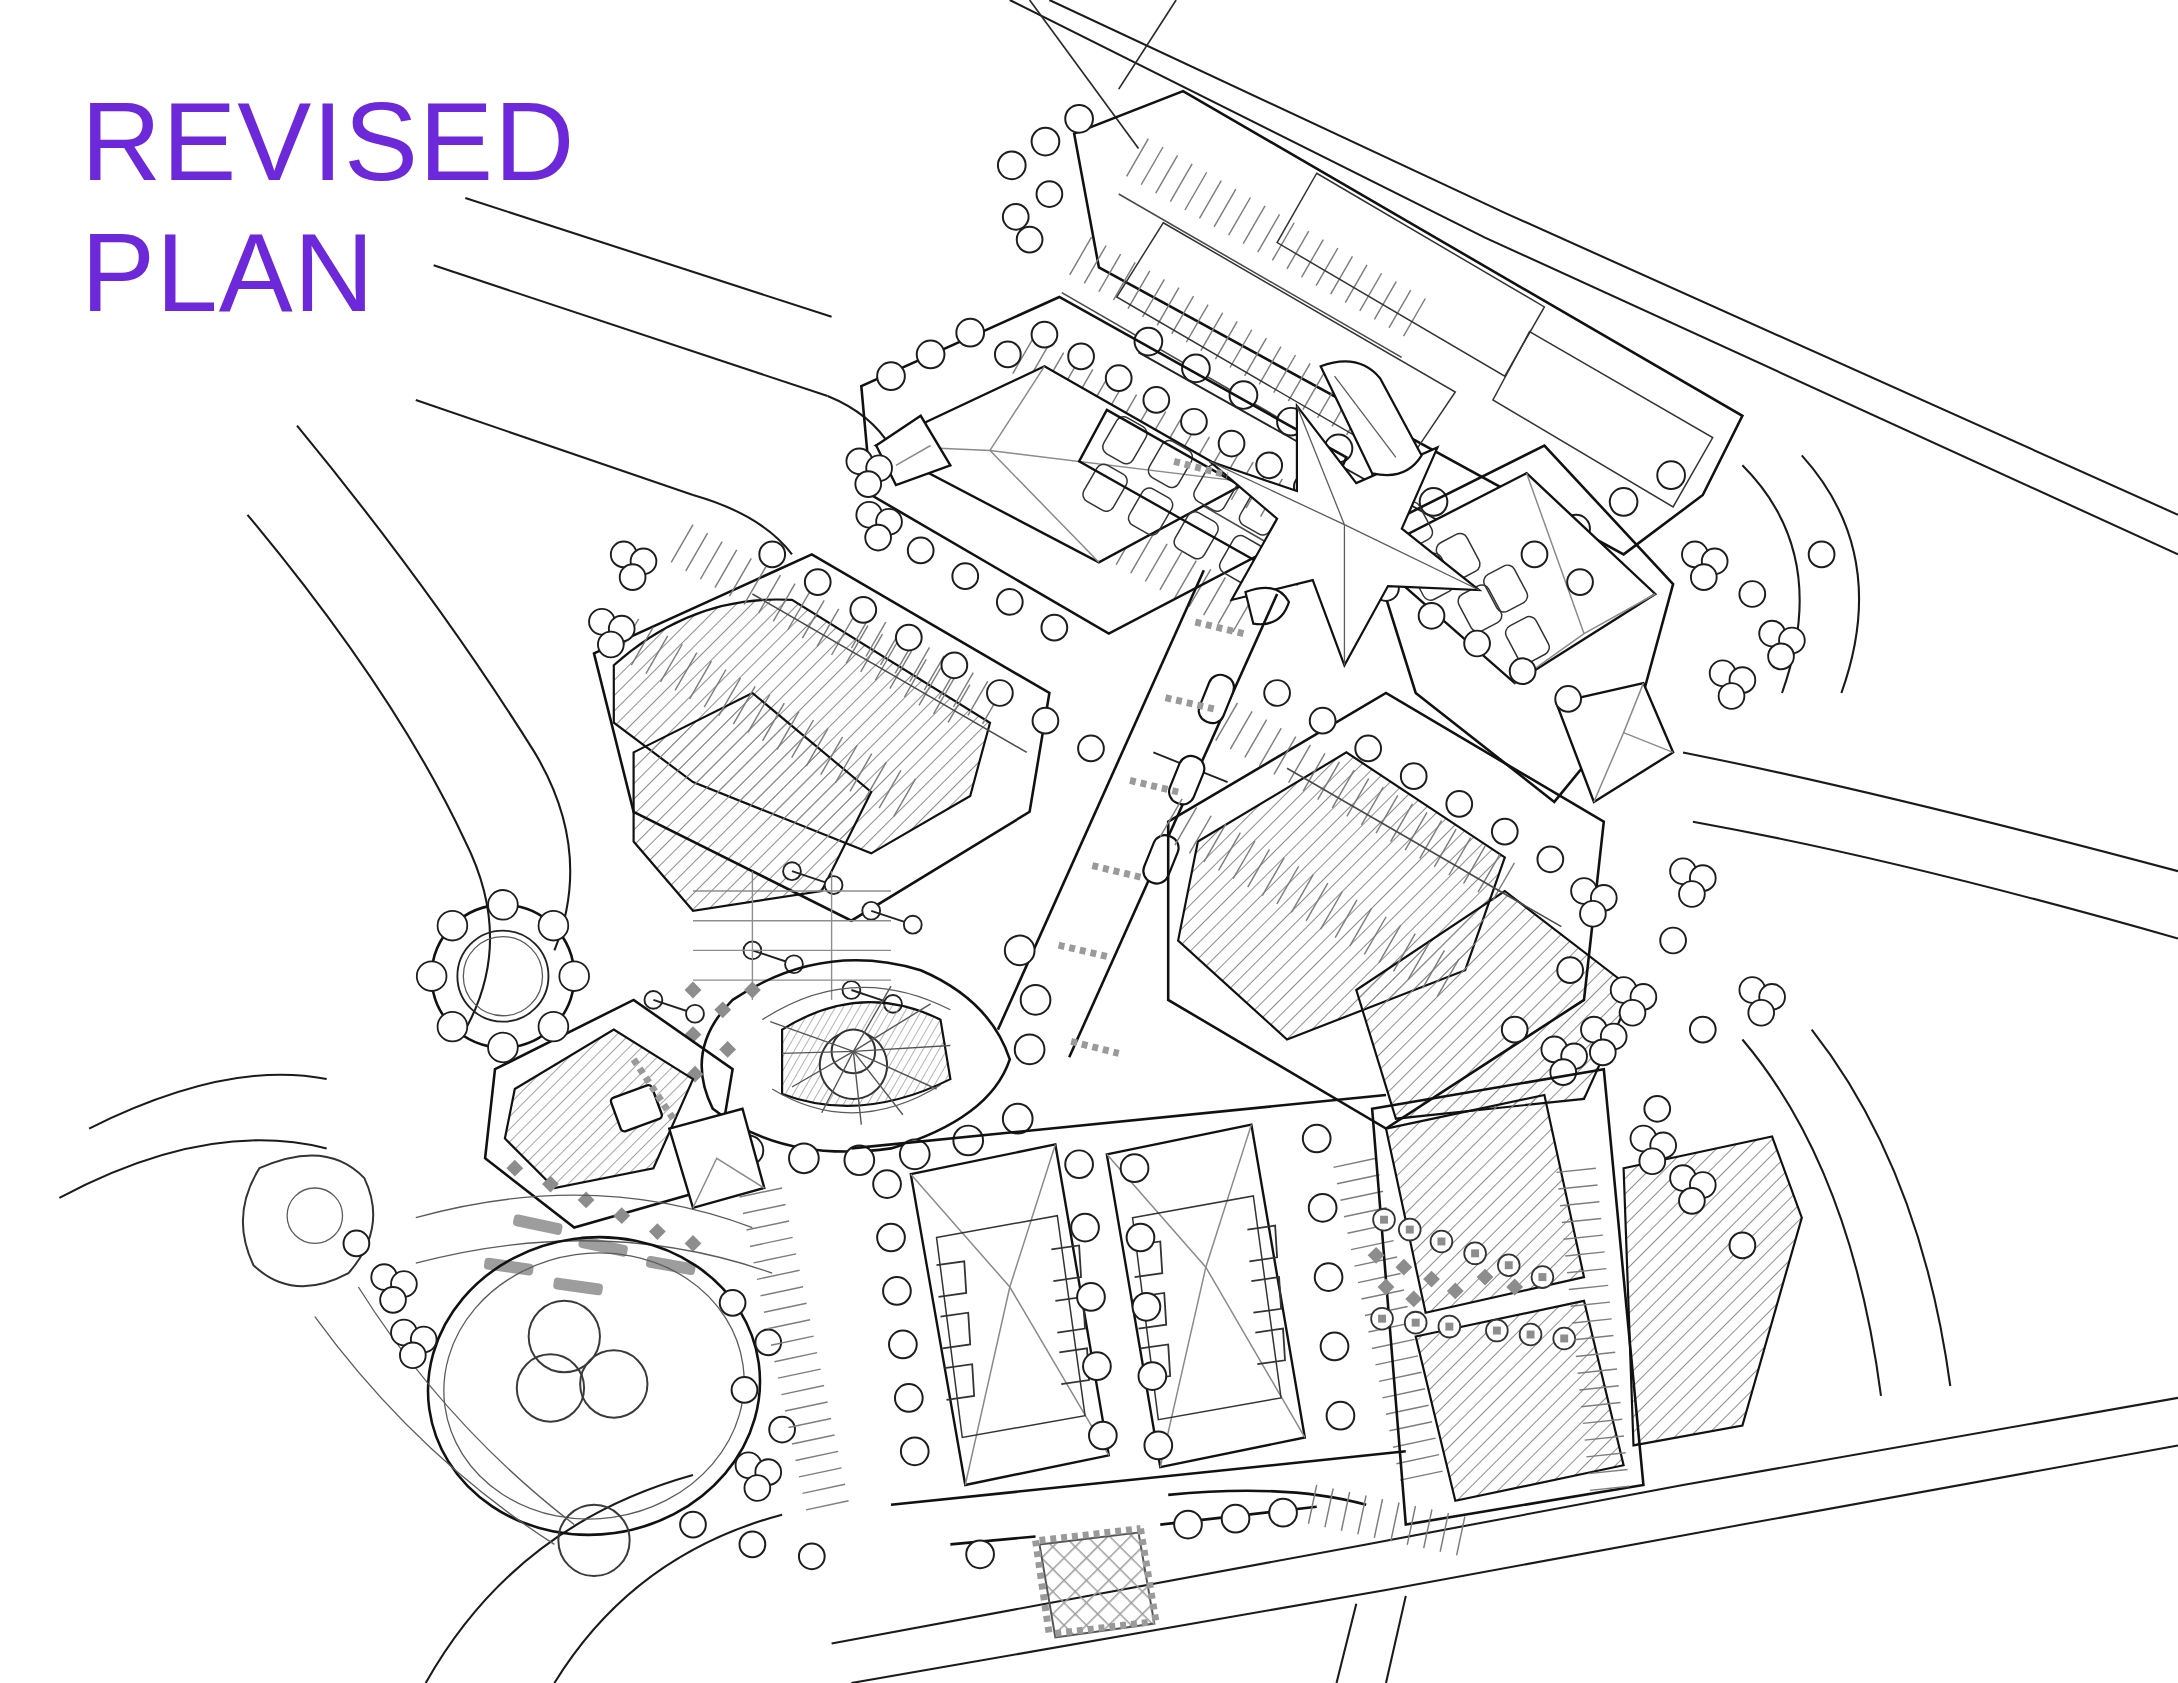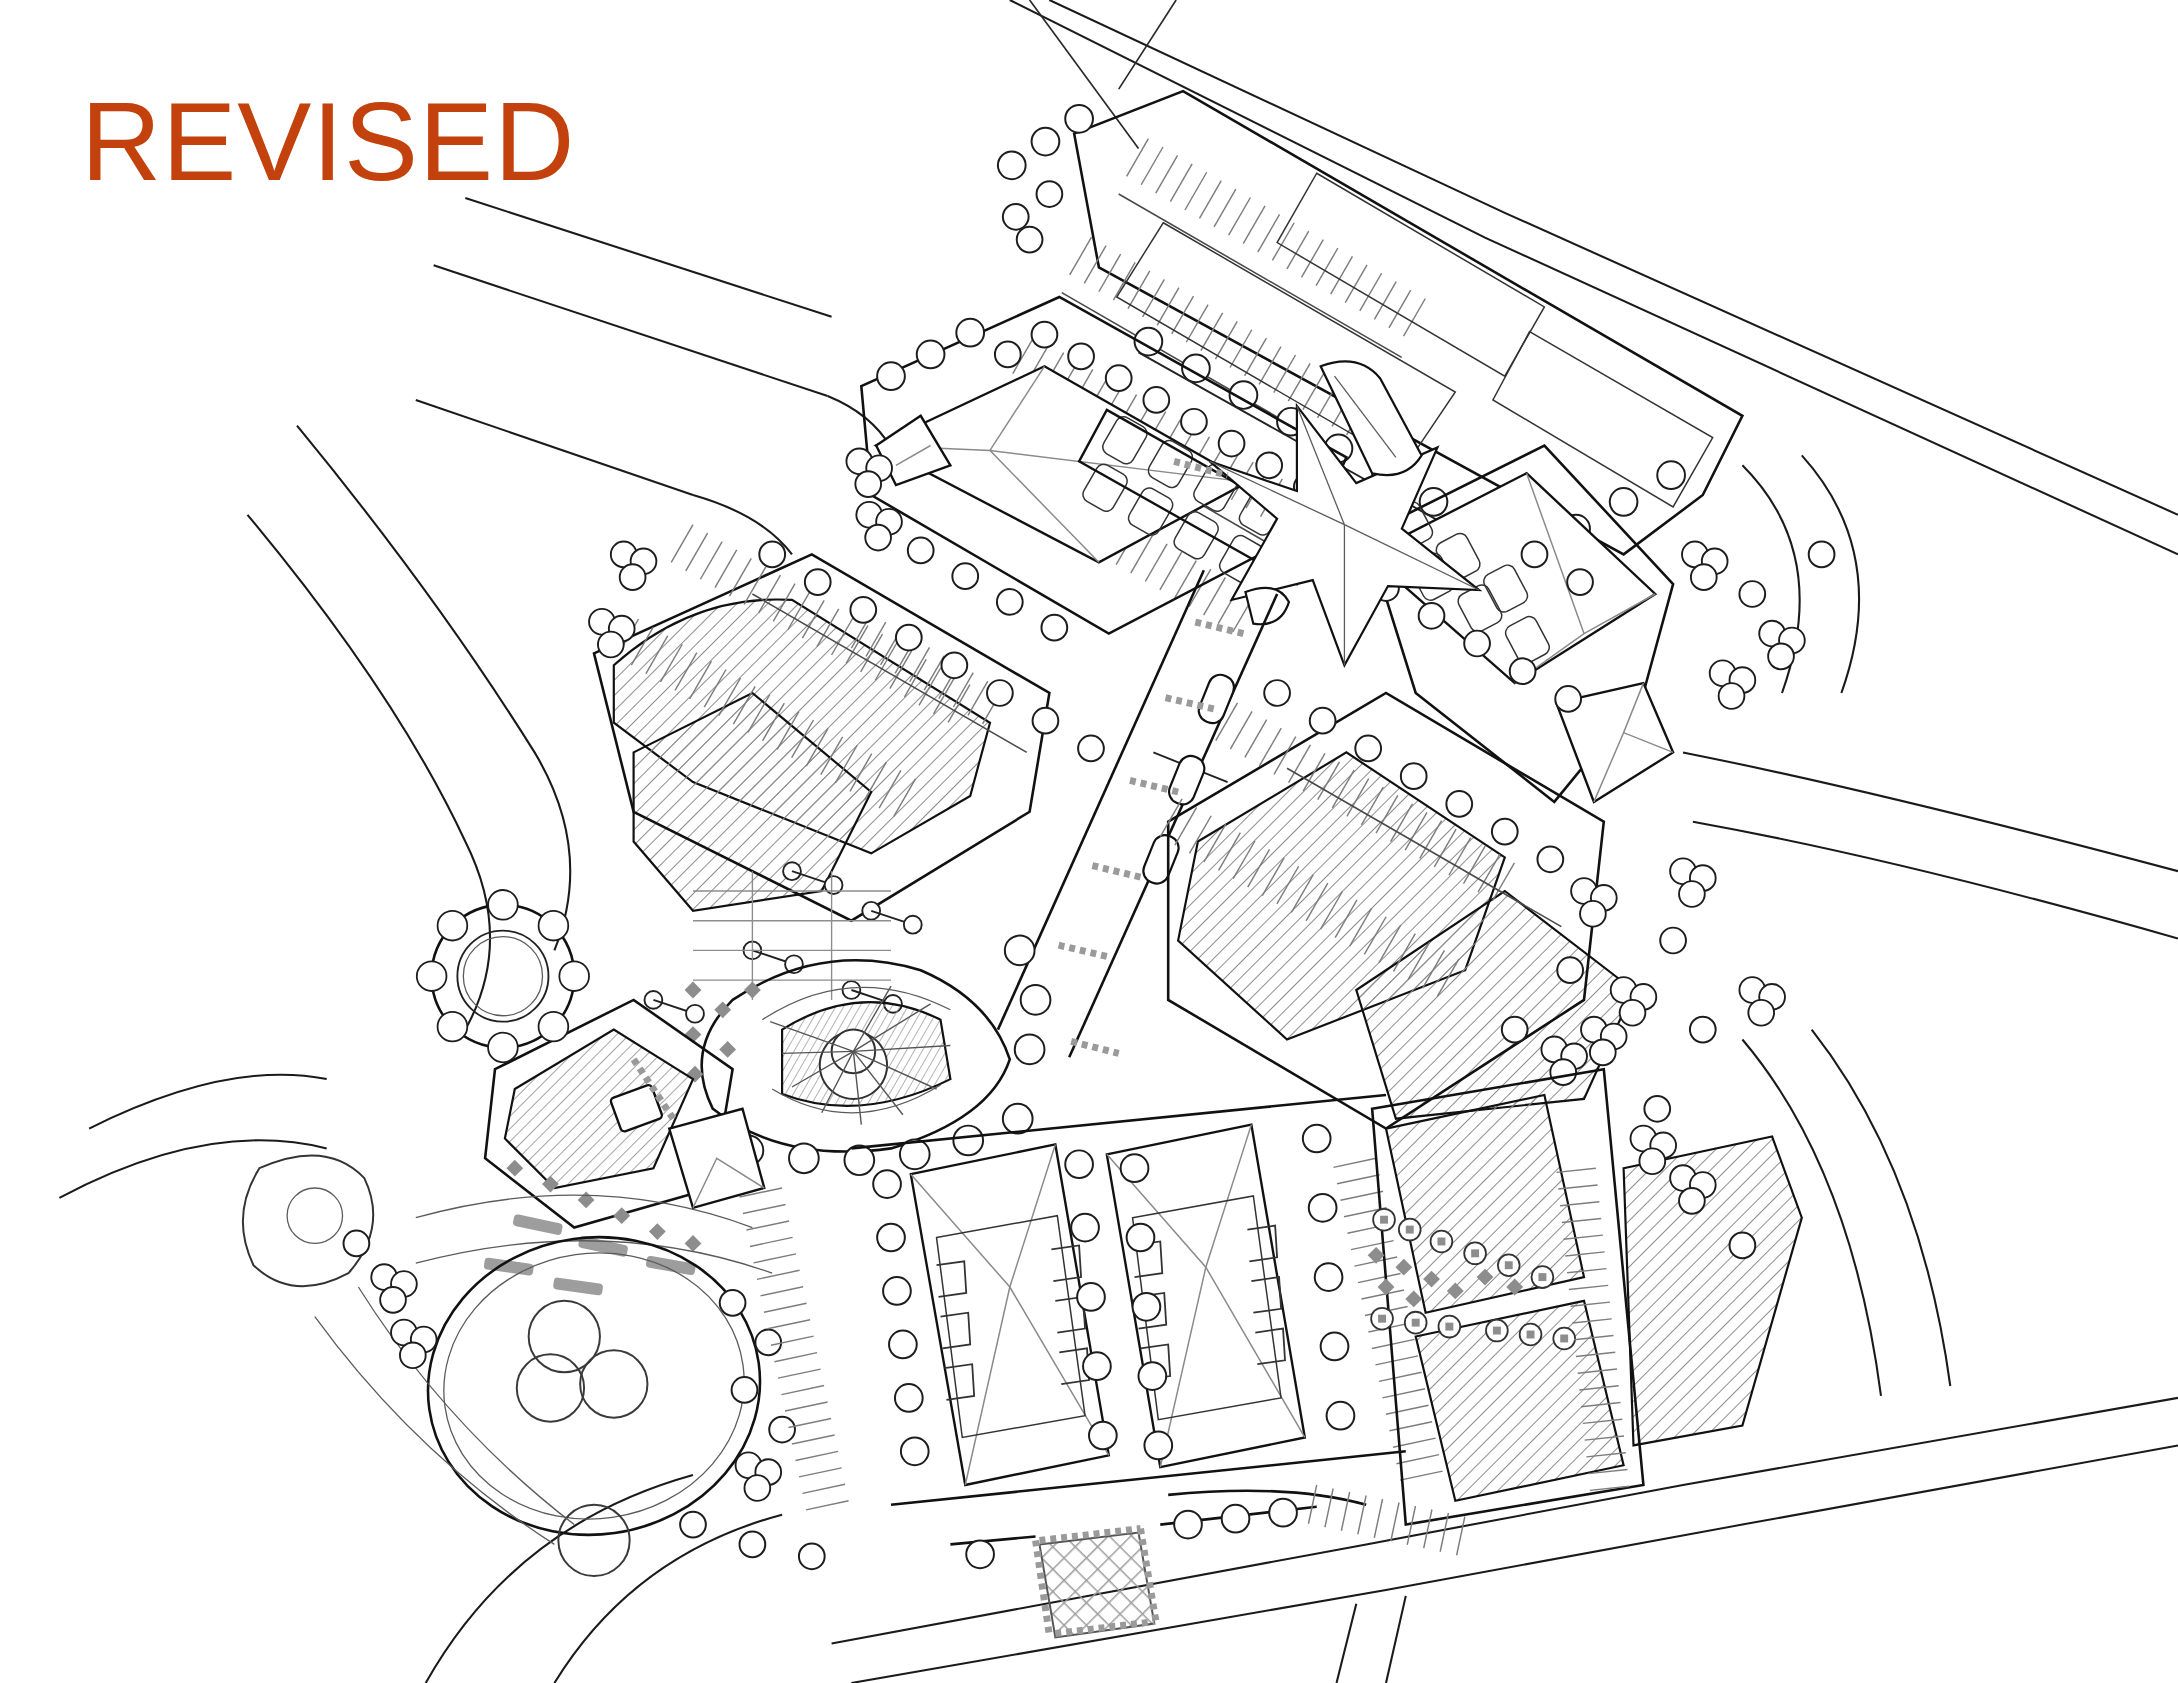--- a/index.html
+++ b/index.html
@@ -3,21 +3,21 @@
 <meta charset="utf-8">
 <style>
   html,body{margin:0;padding:0;background:#ffffff;}
   body{width:2178px;height:1683px;overflow:hidden;
        font-family:"Liberation Sans",sans-serif;}
   #sheet{position:relative;width:2178px;height:1683px;background:#fff;}
   #title-block{position:absolute;left:81px;top:77px;z-index:10;}
   #title-block .tline{
     font-family:"Liberation Sans",sans-serif;
     font-size:111px;line-height:131px;font-weight:400;
-    letter-spacing:1px;color:#c2410c;white-space:pre;
+    letter-spacing:1px;color:#6d28d9;white-space:pre;
   }
   svg#plan{position:absolute;left:0;top:0;width:2178px;height:1683px;}
   .rd   {fill:none;stroke:#1a1a1a;stroke-width:2.1;}
   .rdthin{fill:none;stroke:#2a2a2a;stroke-width:1.7;}
   .curb {fill:none;stroke:#111;stroke-width:2.6;}
   .curbL{fill:none;stroke:#222;stroke-width:1.9;}
   .isl  {fill:#fff;stroke:#111;stroke-width:2.2;}
   .bld  {stroke:#111;stroke-width:2.4;}
   .bldL {fill:none;stroke:#333;stroke-width:1.5;}
   .roof {fill:none;stroke:#8a8a8a;stroke-width:1.5;}
@@ -31,20 +31,21 @@
   .paver{fill:#9d9d9d;stroke:none;}
   .fine {fill:none;stroke:#5b5b5b;stroke-width:1.3;}
 </style>
 </head>
 <body>
 
 <div id="sheet">
 
   <div id="title-block">
     <div class="tline">REVISED</div>
+    <div class="tline">PLAN</div>
   </div>
 
   <svg id="plan" viewBox="0 0 2200 1700">
     <defs>
       <pattern id="hatch45" width="11" height="11" patternUnits="userSpaceOnUse" patternTransform="rotate(45)">
         <line x1="0" y1="0" x2="0" y2="11" stroke="#8d8d8d" stroke-width="2"></line>
       </pattern>
       <pattern id="hatch45b" width="9" height="9" patternUnits="userSpaceOnUse" patternTransform="rotate(45)">
         <line x1="0" y1="0" x2="0" y2="9" stroke="#9a9a9a" stroke-width="1.8"></line>
       </pattern>

